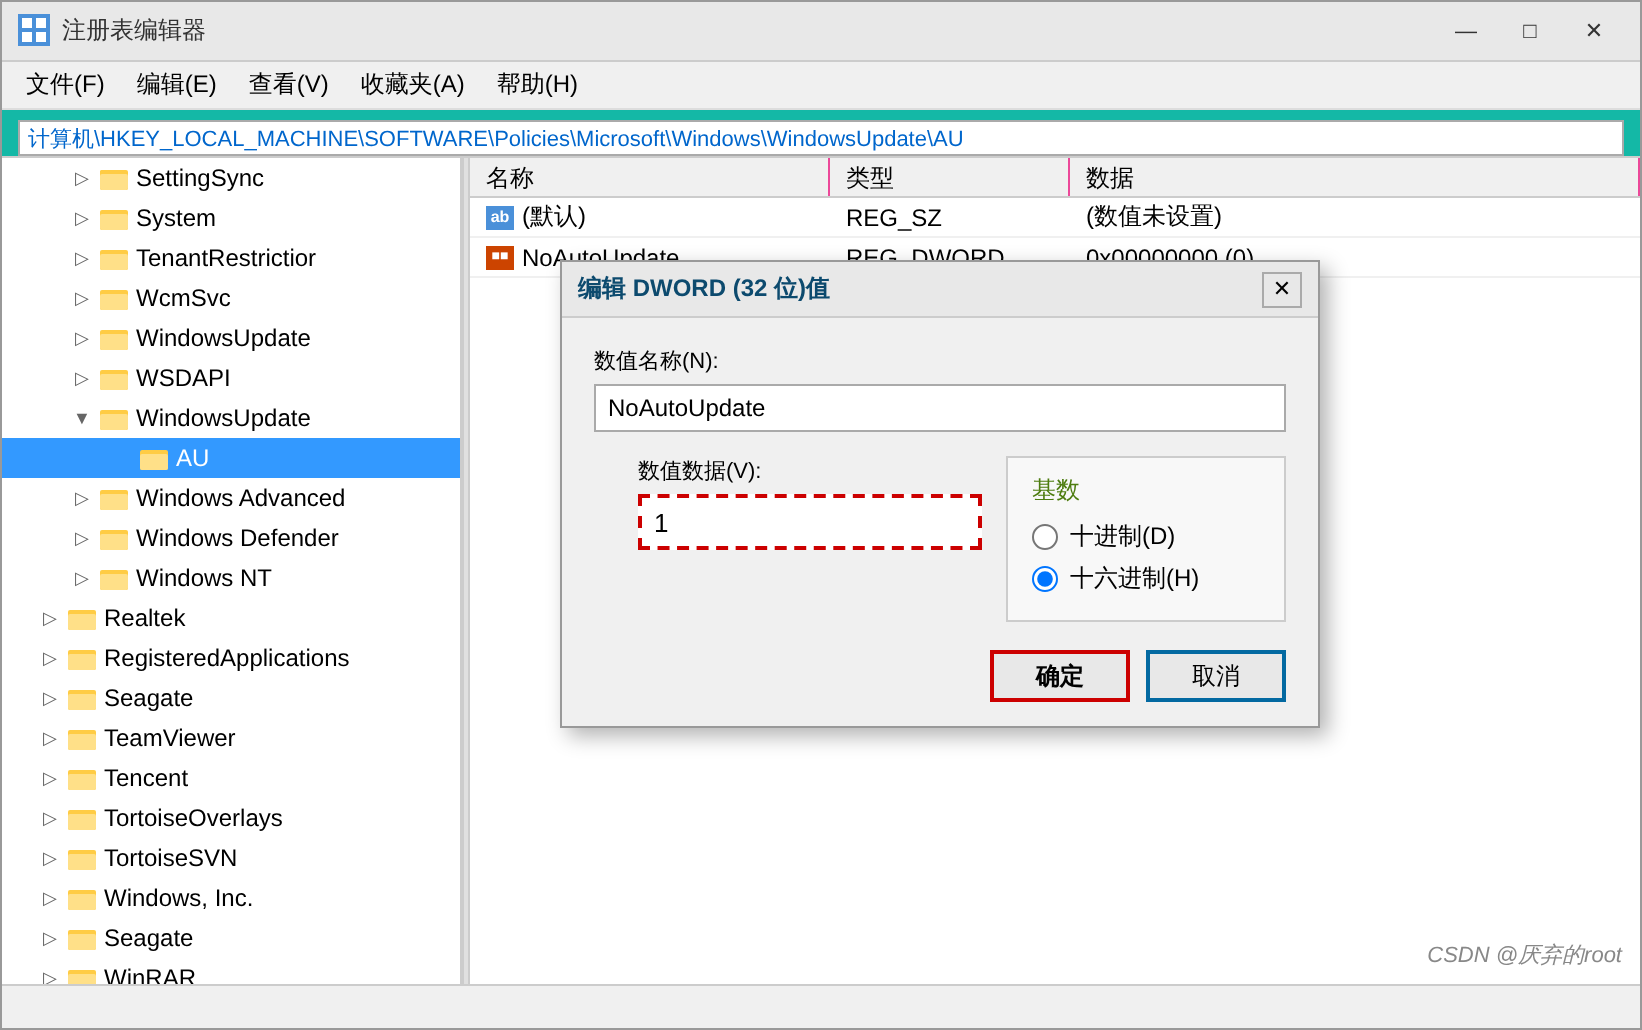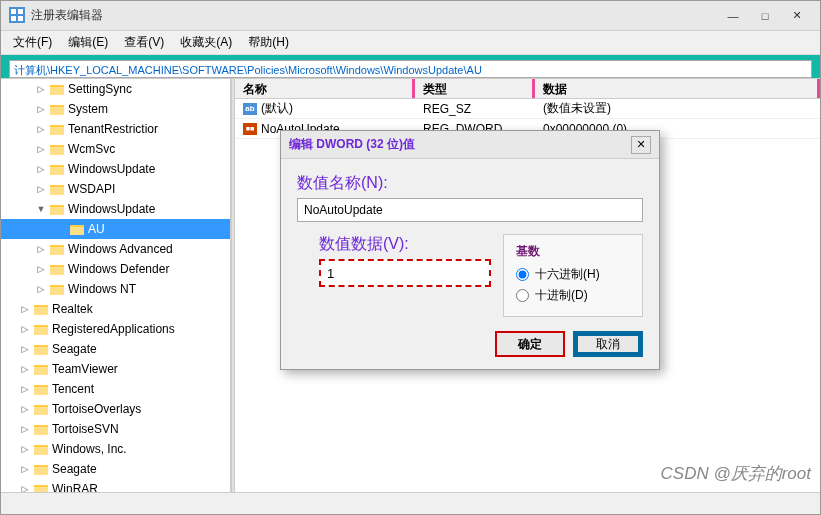--- a/index.html
+++ b/index.html
@@ -168,22 +168,22 @@
     }
     .right-header {
       display: flex;
       background: #f0f0f0;
       border-bottom: 1px solid #ccc;
       height: 20px;
     }
     .right-col-header {
       padding: 2px 8px;
       font-size: 12px;
-      border-right: 3px solid #ec4899;
-      font-weight: bold;
+      border-right: 1px solid #ec4899;
+      font-weight: normal;
     }
     .col-name { width: 180px; }
     .col-type { width: 120px; }
     .col-data { flex: 1; }
 
     .right-content {
       flex: 1;
       overflow-y: auto;
     }
     .right-row {
@@ -240,21 +240,21 @@
       padding: 0 8px;
       font-size: 11px;
       color: #333;
     }
 
     
     .watermark {
       position: absolute;
       bottom: 30px;
       right: 10px;
-      font-size: 17px;
+      font-size: 11px;
       color: #888;
       font-style: italic;
     }
 
     
     .dialog-overlay {
       position: absolute;
       top: 0; left: 0;
       width: 821px;
       height: 515px;
@@ -275,40 +275,40 @@
       background: #e8e8e8;
       border-bottom: 1px solid #ccc;
       display: flex;
       align-items: center;
       padding: 0 8px;
       justify-content: space-between;
     }
     .dialog-title {
       font-size: 12px;
       font-weight: bold;
-      color: #6d28d9;
+      color: #0c4a6e;
     }
     .dialog-close-btn {
       width: 20px;
       height: 18px;
       background: #e8e8e8;
       border: 1px solid #aaa;
       cursor: pointer;
       font-size: 11px;
       display: flex;
       align-items: center;
       justify-content: center;
     }
 
     .dialog-body {
       padding: 14px 16px 12px;
     }
     .dialog-label {
-      font-size: 16px;
-      color: #6d28d9;
+      font-size: 11px;
+      color: #000000;
       margin-bottom: 4px;
     }
     .dialog-input {
       width: 100%;
       height: 24px;
       border: 1px solid #aaa;
       background: white;
       padding: 2px 6px;
       font-size: 12px;
       outline: none;
@@ -342,22 +342,22 @@
       outline: none;
     }
 
     .base-group {
       border: 1px solid #ccc;
       padding: 8px 12px;
       background: #f8f8f8;
     }
     .base-group-title {
       font-size: 12px;
-      font-weight: bold;
-      color: #701a75;
+      font-weight: normal;
+      color: #4d7c0f;
       margin-bottom: 6px;
     }
     .radio-item {
       display: flex;
       align-items: center;
       gap: 6px;
       margin-bottom: 4px;
       font-size: 12px;
       cursor: pointer;
     }
@@ -368,21 +368,21 @@
     .dialog-buttons {
       display: flex;
       justify-content: flex-end;
       gap: 8px;
       margin-top: 14px;
     }
     .dialog-btn {
       width: 70px;
       height: 26px;
       background: #e8e8e8;
-      border: 5px solid #0369a1;
+      border: 2px solid #0369a1;
       cursor: pointer;
       font-size: 12px;
       display: flex;
       align-items: center;
       justify-content: center;
     }
     .dialog-btn.ok-btn {
       border: 2px solid #cc0000;
       font-weight: bold;
     }
@@ -719,26 +719,26 @@
         <div class="dialog-col-left">
           <div class="dialog-label">数值数据(V):</div>
           <div class="value-input-wrapper">
             <input class="value-input" type="text" value="1" style="">
           </div>
         </div>
         <div class="dialog-col-right">
           <div class="base-group">
             <div class="base-group-title">基数</div>
             <label class="radio-item">
+              <input type="radio" name="base" style="">
+              <span>十进制(D)</span>
+            </label>
+            <label class="radio-item">
               <input type="radio" name="base" checked="" style="">
               <span>十六进制(H)</span>
-            </label>
-            <label class="radio-item">
-              <input type="radio" name="base" style="">
-              <span>十进制(D)</span>
             </label>
           </div>
         </div>
       </div>
 
       
       <div class="dialog-buttons">
         <button class="dialog-btn ok-btn">确定</button>
         <button class="dialog-btn">取消</button>
       </div>

